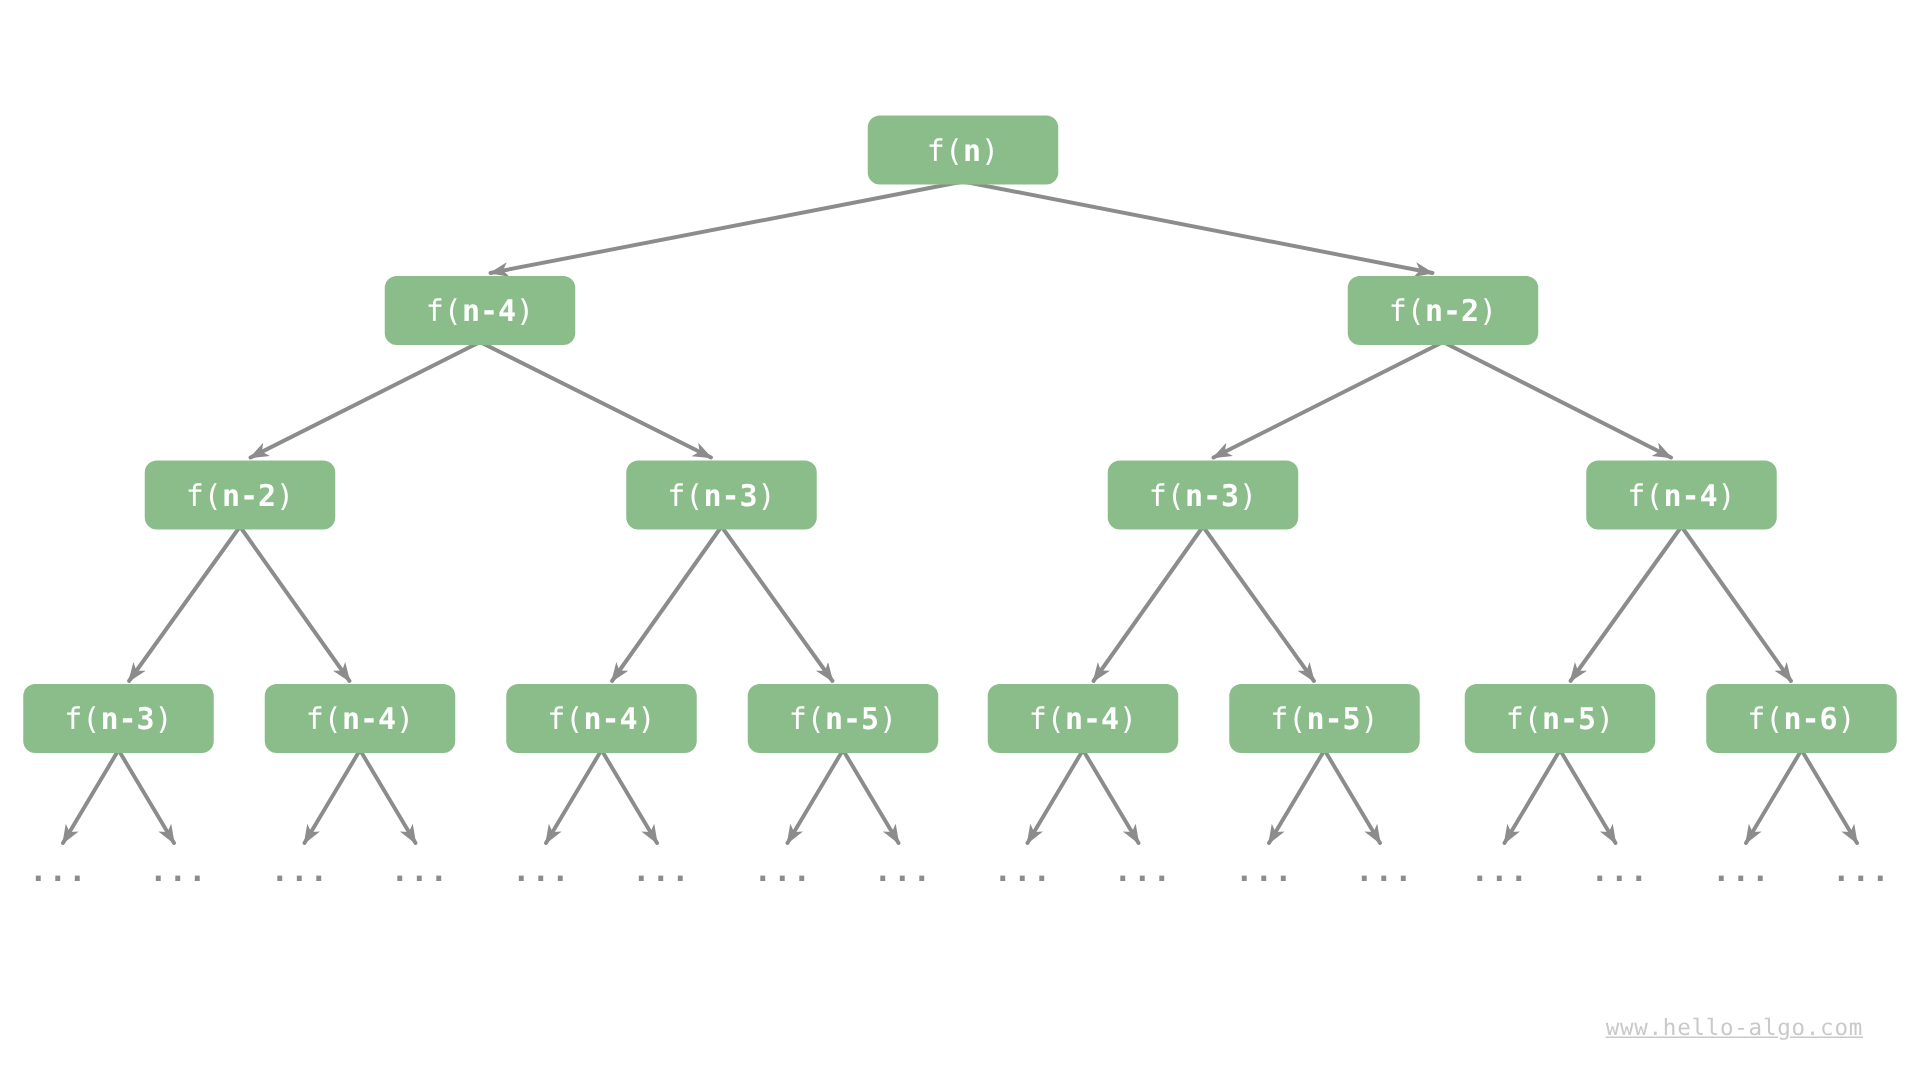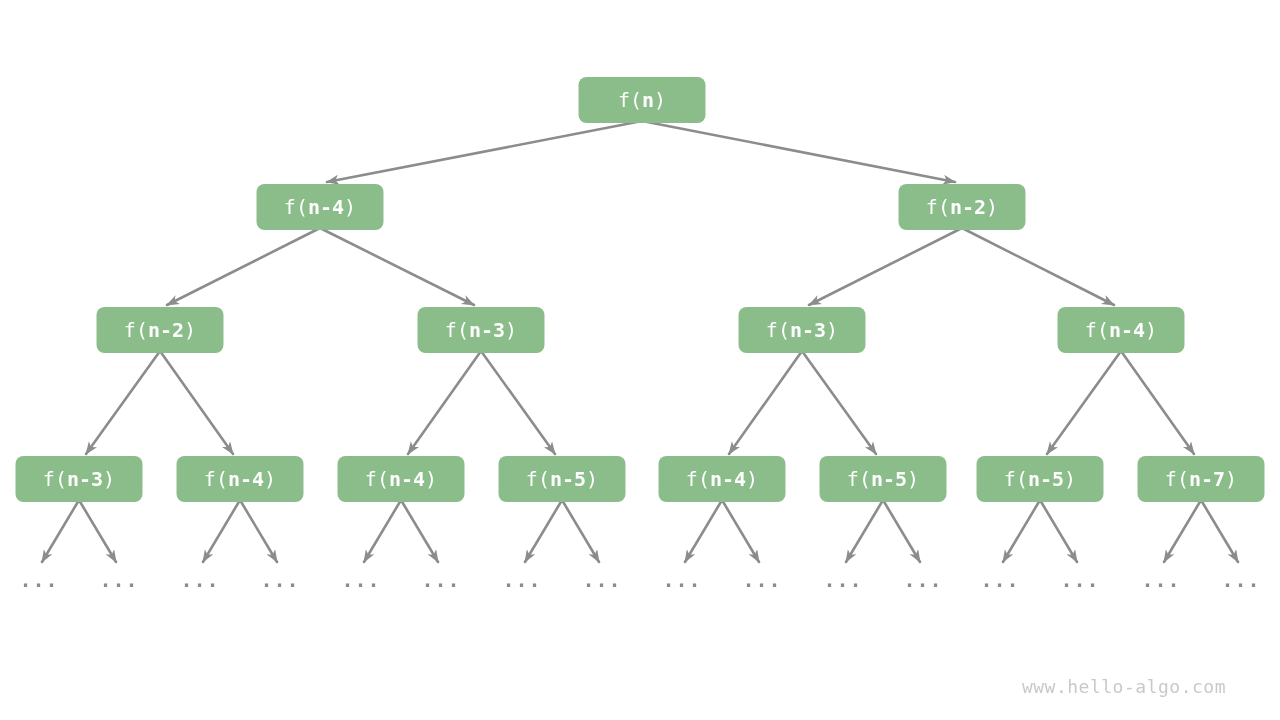--- a/index.html
+++ b/index.html
@@ -12,21 +12,21 @@
     position:absolute;display:flex;align-items:center;justify-content:center;
     border-radius:8px;color:#ffffff;font-size:20px;line-height:1;
     transform:translate(-50%,-50%);white-space:nowrap;
   }
   .tree-node .arg{font-weight:bold;}
   .leaf-ellipsis{
     position:absolute;transform:translateX(-50%);font-size:20px;font-weight:bold;
     letter-spacing:1px;white-space:nowrap;
   }
   .watermark{
-    position:absolute;right:54px;top:676px;font-size:18px;letter-spacing:0.5px;
+    position:absolute;right:38px;top:676px;font-size:15px;letter-spacing:0.5px;text-decoration:underline;
   }
 </style>
 </head>
 <body>
 
 <div id="stage" style="background: rgb(255, 255, 255);">
   <svg id="edges" width="1280" height="720" viewBox="0 0 1280 720">
       <defs>
         <marker id="ah" markerUnits="userSpaceOnUse" markerWidth="16" markerHeight="12" refX="12" refY="5" orient="auto">
           <path d="M0,0 L13,5 L0,10 L3.5,5 Z" fill="#8C8C8C"></path>
@@ -145,16 +145,16 @@
       <span class="arg">n-5</span>
       <span>)</span>
     </div>
     <div class="tree-node" style="left: 1040px; top: 479px; width: 127px; height: 46px; border-radius: 8px; background: rgb(139, 189, 139); color: rgb(255, 255, 255);">
       <span>f(</span>
       <span class="arg">n-5</span>
       <span>)</span>
     </div>
     <div class="tree-node" style="left: 1201px; top: 479px; width: 127px; height: 46px; border-radius: 8px; background: rgb(139, 189, 139); color: rgb(255, 255, 255);">
       <span>f(</span>
-      <span class="arg">n-7</span>
+      <span class="arg">n-6</span>
       <span>)</span>
     </div>
   </div>
 
 </body></html>

